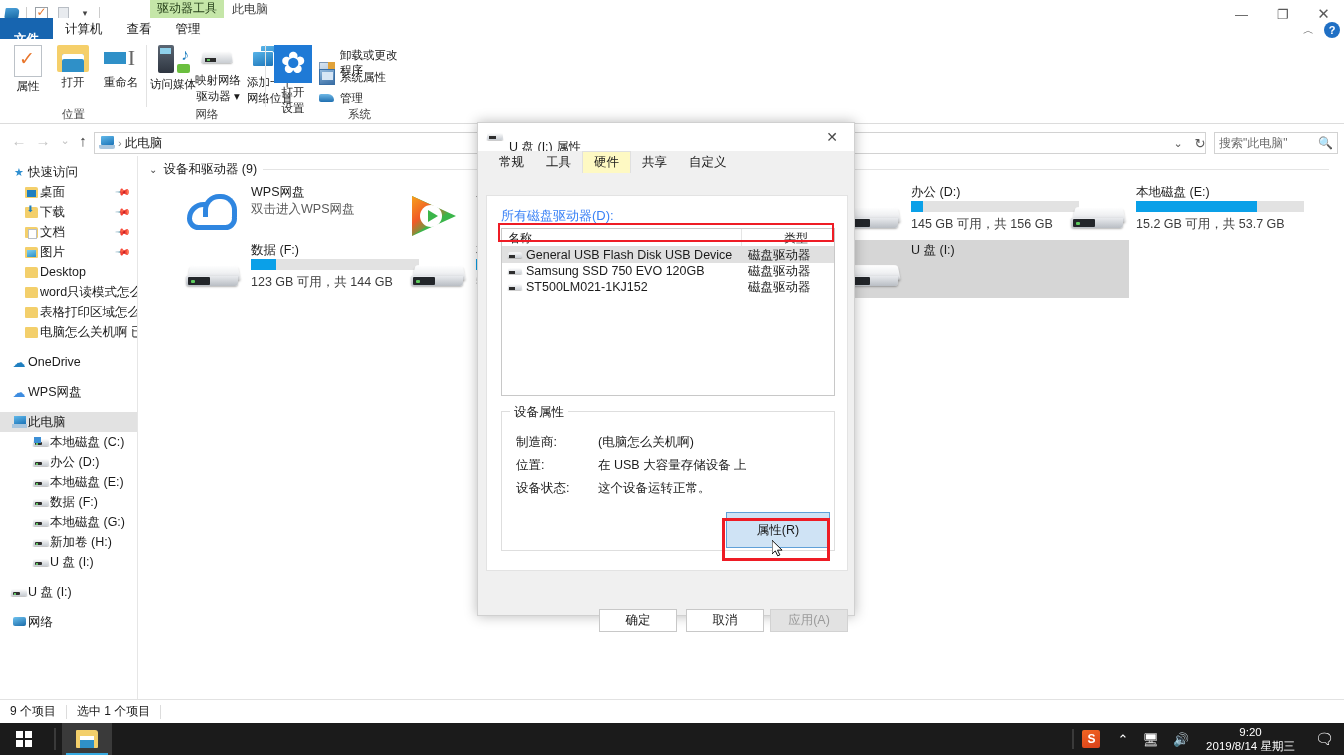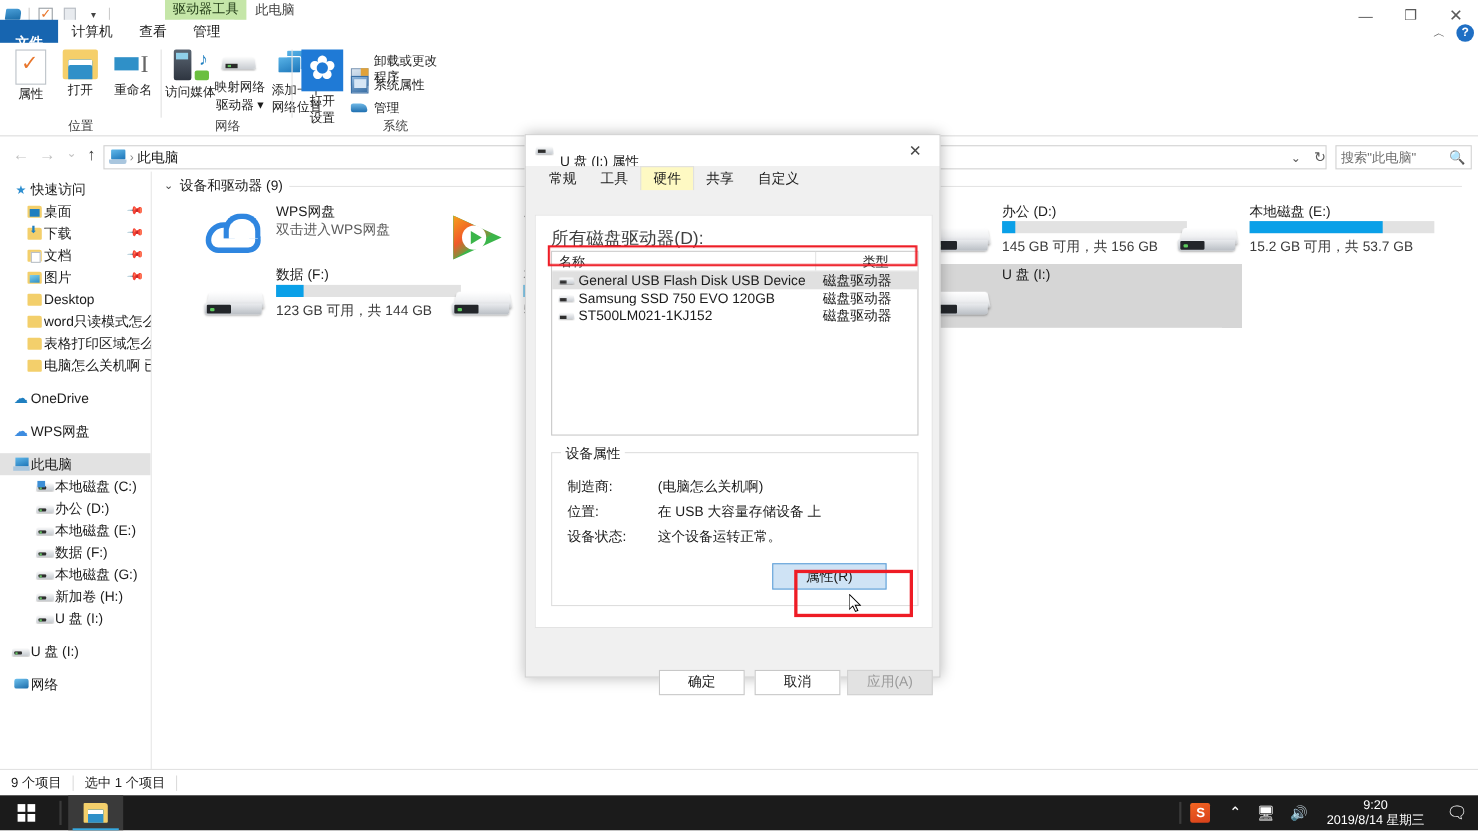--- a/index.html
+++ b/index.html
@@ -261,21 +261,21 @@
   .dlg-title .dti .b { position:absolute; left:0; top:2px; width:16px; height:7px; background:linear-gradient(180deg,#fdfdfd,#c7ccd2); border-radius:2px; transform: perspective(20px) rotateX(14deg); box-shadow:0 1px 0 rgba(0,0,0,.2); }
   .dlg-title .dti .s { position:absolute; left:2px; top:5px; width:7px; height:3px; background:#2e2e2e; }
   .dlg-title .t { font-size: 12.5px; color: #1b1b1b; margin-top: 20px; }
   .dlg-close { position:absolute; right: 0; top: 0; width: 44px; height: 28px; display:flex; align-items:center; justify-content:center; color:#4a4a4a; font-size: 14px; }
 
   .dlg-tabs { position: relative; height: 22px; padding-left: 10px; display:flex; align-items:flex-end; background:#f0f0f0; }
   .dtab { font-size: 12.5px; color:#1b1b1b; padding: 2px 11px 3px 11px; line-height: 16px; }
   .dtab.active { background: #fef9c3; border: 1px solid #e0e0e0; border-bottom: none; }
   .dlg-page { position: absolute; left: 8px; top: 72px; width: 362px; height: 376px; background: #ffffff; border: 1px solid #e3e3e3; }
 
-  .lbl-all { position: absolute; left: 14px; top: 11px; font-size: 16px; color: #404040; }
+  .lbl-all { position: absolute; left: 14px; top: 11px; font-size: 13px; color: #3b82f6; }
   .drv-list { position: absolute; left: 14px; top: 32px; width: 334px; height: 168px; border: 1px solid #c8c8c8; background: #ffffff; }
   .drv-head { height: 18px; display: flex; border-bottom: 1px solid #dfdfdf; background:#ffffff;gap:36px; }
   .drv-head .c1 { width: 240px; padding-left: 6px; font-size: 12px; color:#1b1b1b; line-height:18px; border-right:1px solid #e5e5e5; }
   .drv-head .c2 { flex:1; padding-left: 6px; font-size: 12px; color:#1b1b1b; line-height:18px; }
   .drv-row { height: 16px; display: flex; align-items: center; font-size: 12.5px; color: #1b1b1b; }
   .drv-row.sel { background: #e0e0e0; }
   .drv-row .n { width: 240px; display: flex; align-items: center; gap: 4px; padding-left: 6px; overflow: hidden; white-space: nowrap; }
   .drv-row .ty { flex: 1; padding-left: 6px; white-space: nowrap; }
   .mini-hdd { width: 14px; height: 9px; position: relative; flex:none; }
   .mini-hdd .b { position:absolute; left:0; top:1px; width:14px; height:6px; background:linear-gradient(180deg,#fdfdfd,#c9ced4); border-radius:2px; transform: perspective(18px) rotateX(16deg); box-shadow:0 1px 0 rgba(0,0,0,.2); }
@@ -286,21 +286,21 @@
   .prop-row { position: absolute; font-size: 12.5px; color: #1b1b1b; }
   .prop-key { left: 14px; }
   .prop-val { left: 96px; }
 
   .btn {
     font-size: 12.5px; color: #1b1b1b; background: #ffffff; border: 1px solid #c8c8c8;
     display: flex; align-items: center; justify-content: center;
   }
   .btn.primaryish { background: #cfe3f5; border: 1px solid #5fa0d8; }
   .btn.disabled { color: #9a9a9a; background: #e2e2e2; border-color: #d2d2d2; }
-  .btn-props { position: absolute; left: 200px; top: 100px; width: 104px; height: 24px; }
+  .btn-props { position: absolute; left: 224px; top: 100px; width: 104px; height: 36px; }
 
   .dlg-footer { position: absolute; left: 0; bottom: 0; width: 100%; height: 46px; }
   .dlg-footer .btn { position: absolute; top: 14px; width: 78px; height: 23px; margin-top: 26px; }
 
   .cur {
     position: absolute; left: 772px; top: 540px; width: 11px; height: 17px;
     pointer-events: none;
   }
 </style>
 </head>

